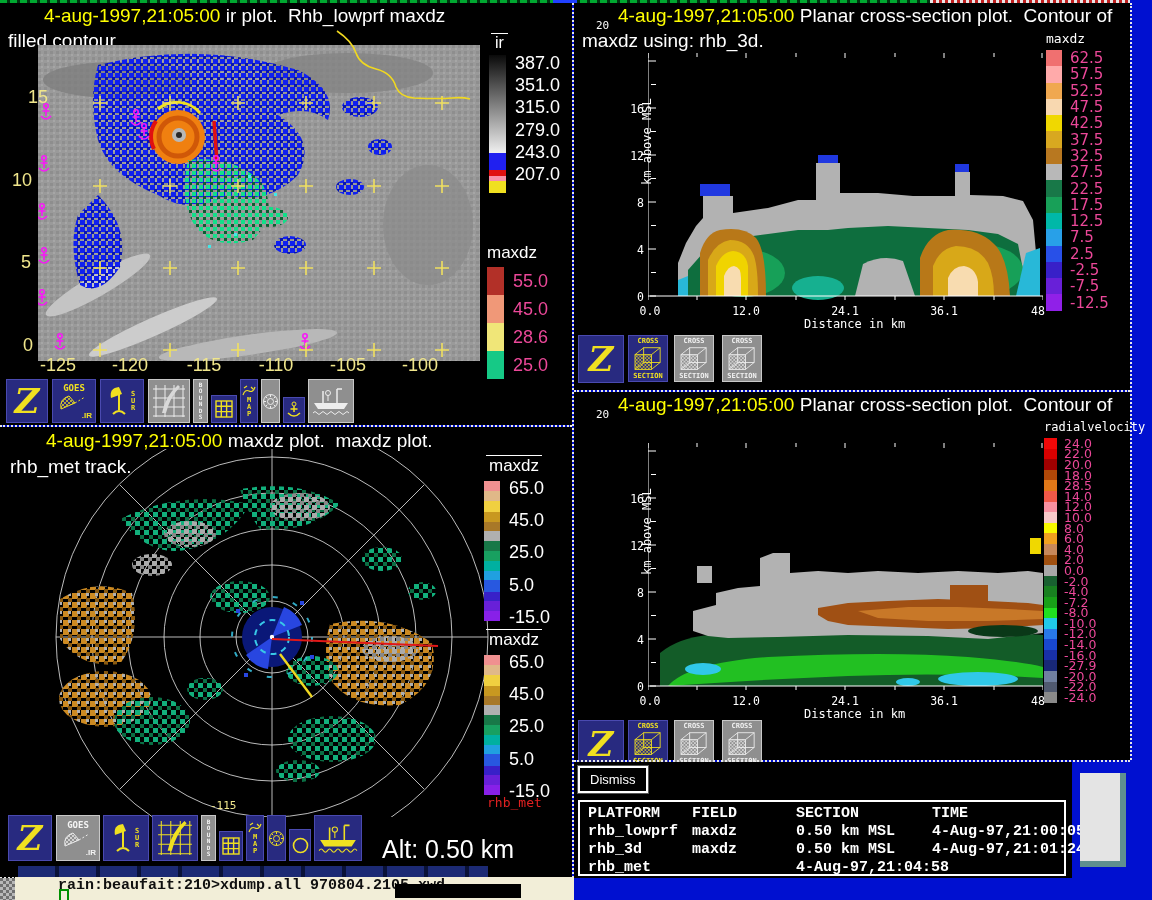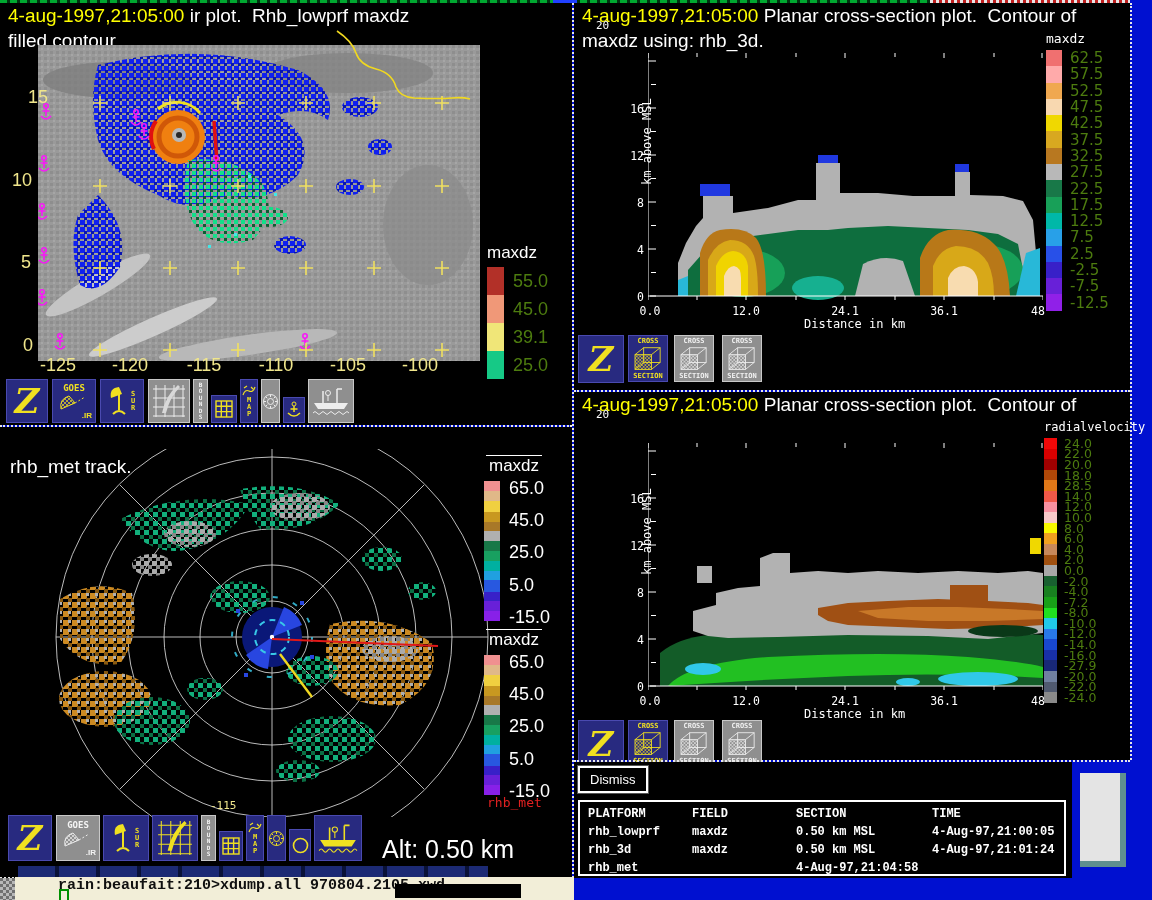--- a/index.html
+++ b/index.html
@@ -14,31 +14,31 @@
   #edge-top-green { left:0; top:0; width:930px; height:3px;
      background:repeating-linear-gradient(90deg,#00a830 0 7px,#003010 7px 10px); }
   #edge-top-blue { left:553px; top:0; width:24px; height:3px; background:#2040ff; }
   #edge-top-red { left:930px; top:0; width:200px; height:3px;
      background:repeating-linear-gradient(90deg,#e8e8e8 0 3px,#c02020 3px 6px); }
 
   .dotted-v { position:absolute; width:0; border-left:2px dotted #e8e8e8; }
   .dotted-h { position:absolute; height:0; border-top:2px dotted #e8e8e8; }
 
   .title-line { position:absolute; font-size:19px; color:#fff; white-space:pre; }
-  .title-date { color:#ffff00; }
+  .title-date { color:#ffff00;margin-left:36px; }
 
   .ytick { position:absolute; color:#f0e68c; font-size:18px; }
   .xtick { position:absolute; color:#f0e68c; font-size:18px; transform:translateX(-50%); }
 
   
   .cbar { position:absolute; }
   .cbar-label { color:#fff; font-size:16px; margin-bottom:4px; }
   .cb-row { display:flex; align-items:center; }
   .cb-sw { display:inline-block; }
-  .cb-lb { color:#4d7c0f; font-weight:bold;text-align:right; }
+  .cb-lb { color:#ec4899; font-weight:bold;text-align:right; }
   .cb16 .cb-row { height:16.3px; } .cb16 .cb-sw { width:16px; height:16.3px; }
   .cb16 .cb-lb { font-size:15px; margin-left:8px; font-weight:normal; font-family:"DejaVu Sans",sans-serif;}
   .cb25 .cb-row { height:10.6px; } .cb25 .cb-sw { width:13px; height:10.6px; }
   .cb25 .cb-lb { font-size:12.5px; margin-left:7px; font-weight:normal; font-family:"DejaVu Sans",sans-serif;}
   .cb4  .cb-row { height:28px; }  .cb4 .cb-sw { width:17px; height:28px; }
   .cb4  .cb-lb { font-size:18px; margin-left:9px; font-weight:normal; }
 
   
   .grad-wrap { position:absolute; }
   .grad-bar { position:absolute; left:0; top:0; }
@@ -53,21 +53,21 @@
 
   
   .xs-btn { position:absolute; width:40px; height:47px; display:flex; flex-direction:column; align-items:center;
             justify-content:space-between; padding:1px 0; }
   .xs-word { font-size:7px; font-weight:bold; font-family:"DejaVu Sans Mono",monospace; letter-spacing:0; }
   .xs-act { background:#282a80; color:#f0e020; border:1px solid #4a4ab0; }
   .xs-in  { background:#8f8f8f; color:#f0f0f0; border:1px solid #c8c8c8; }
 
   
   #status-table { position:absolute; border:2px solid #fff; color:#fff;
-     font-family:"Liberation Mono",monospace; font-weight:bold; font-size:12px; line-height:18px; }
+     font-family:"Liberation Mono",monospace; font-weight:bold; font-size:15px; line-height:18px; }
   .strow { position:relative; white-space:pre; }
   .stc { position:absolute; top:0; }
   .c0{left:8px;} .c1{left:112px;} .c2{left:216px;} .c3{left:352px;}
 
   #dismiss-btn { position:absolute; border:2px solid #fff; outline:1px solid #555; color:#fff;
      background:#000; font-size:13px; padding:4px 10px; font-family:"Liberation Sans",sans-serif; }
 
   
   #term-titlebar { position:absolute;
      background:repeating-linear-gradient(90deg,#1c2a74 0 37px,#0a1238 37px 41px); }
@@ -209,35 +209,47 @@
     <div class="ytick" style="left:12px;top:167px;">10</div>
     <div class="ytick" style="left:21px;top:249px;">5</div>
     <div class="ytick" style="left:23px;top:332px;">0</div>
     <div class="xtick" style="left:58px;top:352px;">-125</div>
     <div class="xtick" style="left:130px;top:352px;">-120</div>
     <div class="xtick" style="left:204px;top:352px;">-115</div>
     <div class="xtick" style="left:276px;top:352px;">-110</div>
     <div class="xtick" style="left:348px;top:352px;">-105</div>
     <div class="xtick" style="left:420px;top:352px;">-100</div>
 
+    <div class="grad-wrap" style="left:489px;top:32px;width:80px;height:160px;">
+      <div style="color:#fff;font-size:16px;position:absolute;left:2px;top:-2px;border-top:1px solid #fff;padding:0 4px;">ir</div>
+      <div class="grad-bar" style="top:20px;width:17px;height:138px;background:linear-gradient(180deg,#0a0a0a 0%,#f0f0f0 71%,#2020f0 71% 83%,#e01010 83% 87.5%,#f890a8 87.5% 91.5%,#f0e020 91.5% 100%);"></div>
+      <div class="abs" style="left:26px;top:20px;width:54px;height:138px;">
+          <span class="tick-abs" style="top: 6%;">387.0</span>
+          <span class="tick-abs" style="top: 22%;">351.0</span>
+          <span class="tick-abs" style="top: 38%;">315.0</span>
+          <span class="tick-abs" style="top: 54%;">279.0</span>
+          <span class="tick-abs" style="top: 70%;">243.0</span>
+          <span class="tick-abs" style="top: 86%;">207.0</span>
+        </div>
+    </div>
 
     <div class="cbar cb4" style="left:487px;top:240px;">
       <div class="cbar-label" style="font-size:17px;">maxdz</div>
       <div>
           <div class="cb-row">
             <span class="cb-sw" style="background: rgb(178, 48, 40);"></span>
             <span class="cb-lb">55.0</span>
           </div>
           <div class="cb-row">
             <span class="cb-sw" style="background: rgb(240, 152, 120);"></span>
             <span class="cb-lb">45.0</span>
           </div>
           <div class="cb-row">
             <span class="cb-sw" style="background: rgb(240, 230, 120);"></span>
-            <span class="cb-lb">39.1</span>
+            <span class="cb-lb">28.6</span>
           </div>
           <div class="cb-row">
             <span class="cb-sw" style="background: rgb(22, 201, 134);"></span>
             <span class="cb-lb">25.0</span>
           </div>
         </div>
     </div>
 
     <div class="abs" style="left:0;top:374px;width:480px;height:48px;">
       <div class="tb tb-navy" style="left:6px;top:2px;width:42px;height:44px;">
@@ -311,20 +323,21 @@
             <path d="M12,18 V6 M26,18 V4 M26,4 H31" stroke="#ededed" stroke-width="1.5"></path>
             <circle cx="17" cy="8" r="2.5" fill="none" stroke="#ededed"></circle>
             <path d="M17,10 V16" stroke="#ededed"></path>
             <path d="M2,28 q2,-3 4,0 q2,3 4,0 q2,-3 4,0 q2,3 4,0 q2,-3 4,0 q2,3 4,0 q2,-3 4,0 q2,3 4,0 q2,-3 4,0" stroke="#ededed" fill="none"></path>
           </svg>
       </div>
     </div>
   </div>
 
   <div class="panel" style="left:0;top:427px;width:572px;height:451px;">
+    <div class="title-line" style="left:10px;top:3px;"><span class="title-date">4-aug-1997,21:05:00</span><span> maxdz plot.  maxdz plot.</span></div>
     <div class="title-line" style="left:10px;top:29px;text-align:right;">rhb_met track.</div>
 
     <svg class="abs" style="left:0;top:22px;" width="572" height="368" viewBox="0 0 572 368">
       <g stroke="#e8e8e8" stroke-width="0.9" fill="none" opacity="0.9">
         <circle cx="272" cy="188" r="36"></circle>
           <circle cx="272" cy="188" r="72"></circle>
           <circle cx="272" cy="188" r="108"></circle>
         <circle cx="272" cy="188" r="144"></circle>
           <circle cx="272" cy="188" r="180"></circle>
           <circle cx="272" cy="188" r="216"></circle>

